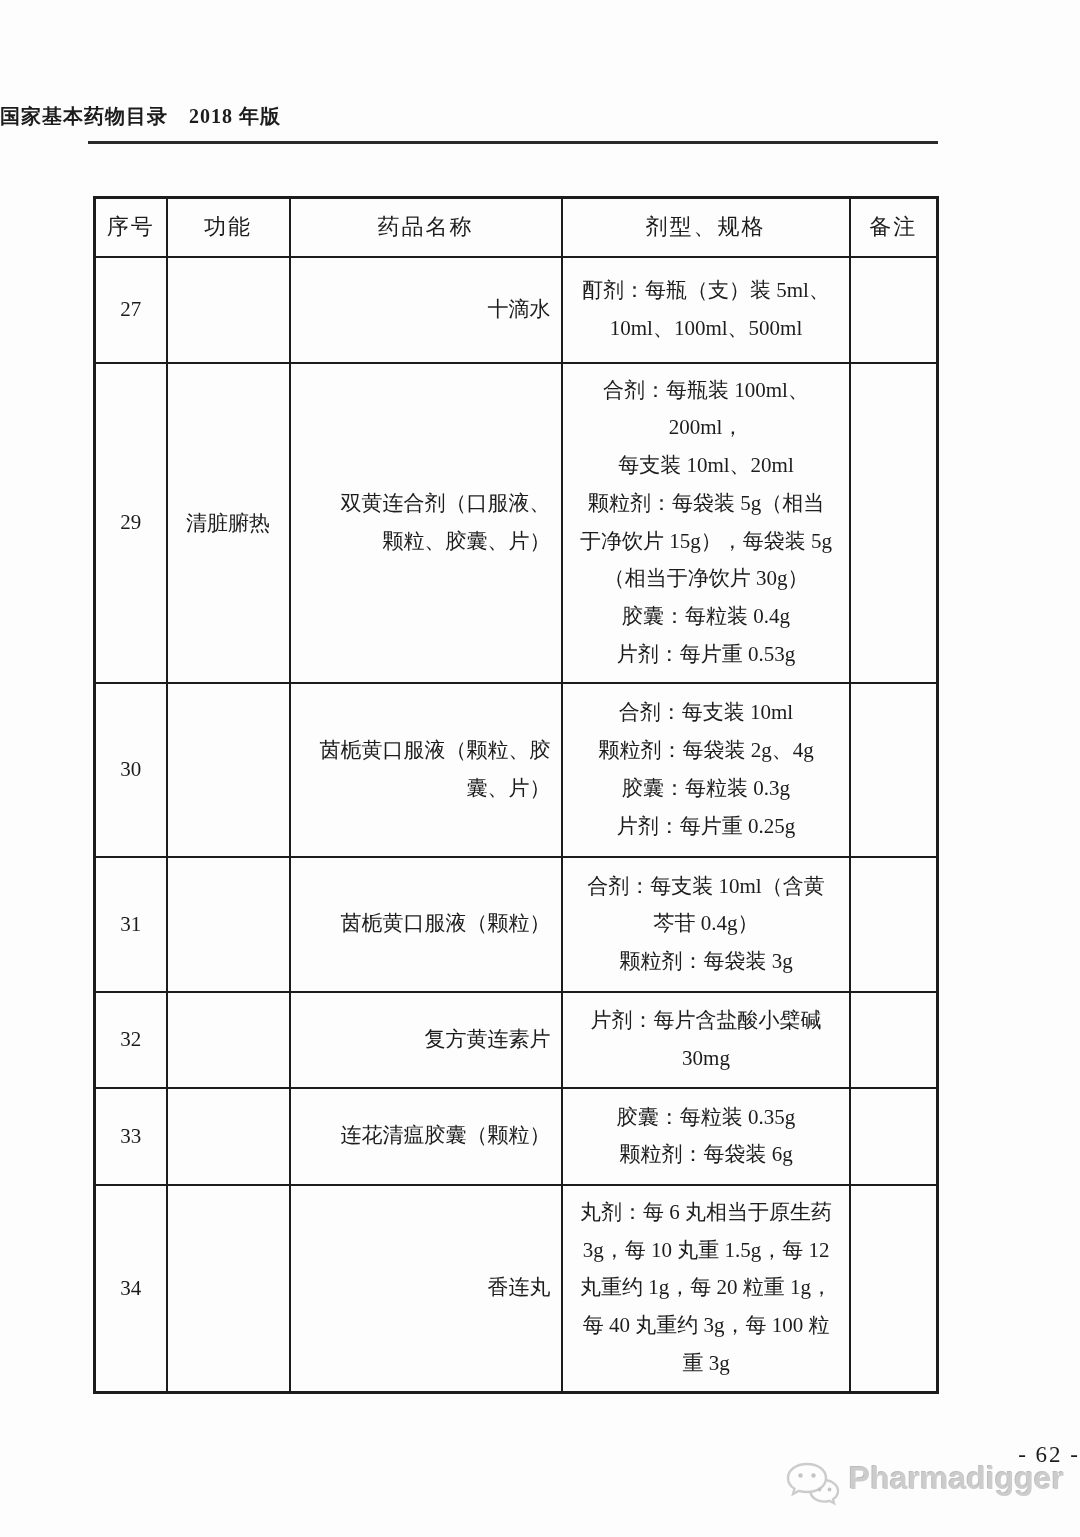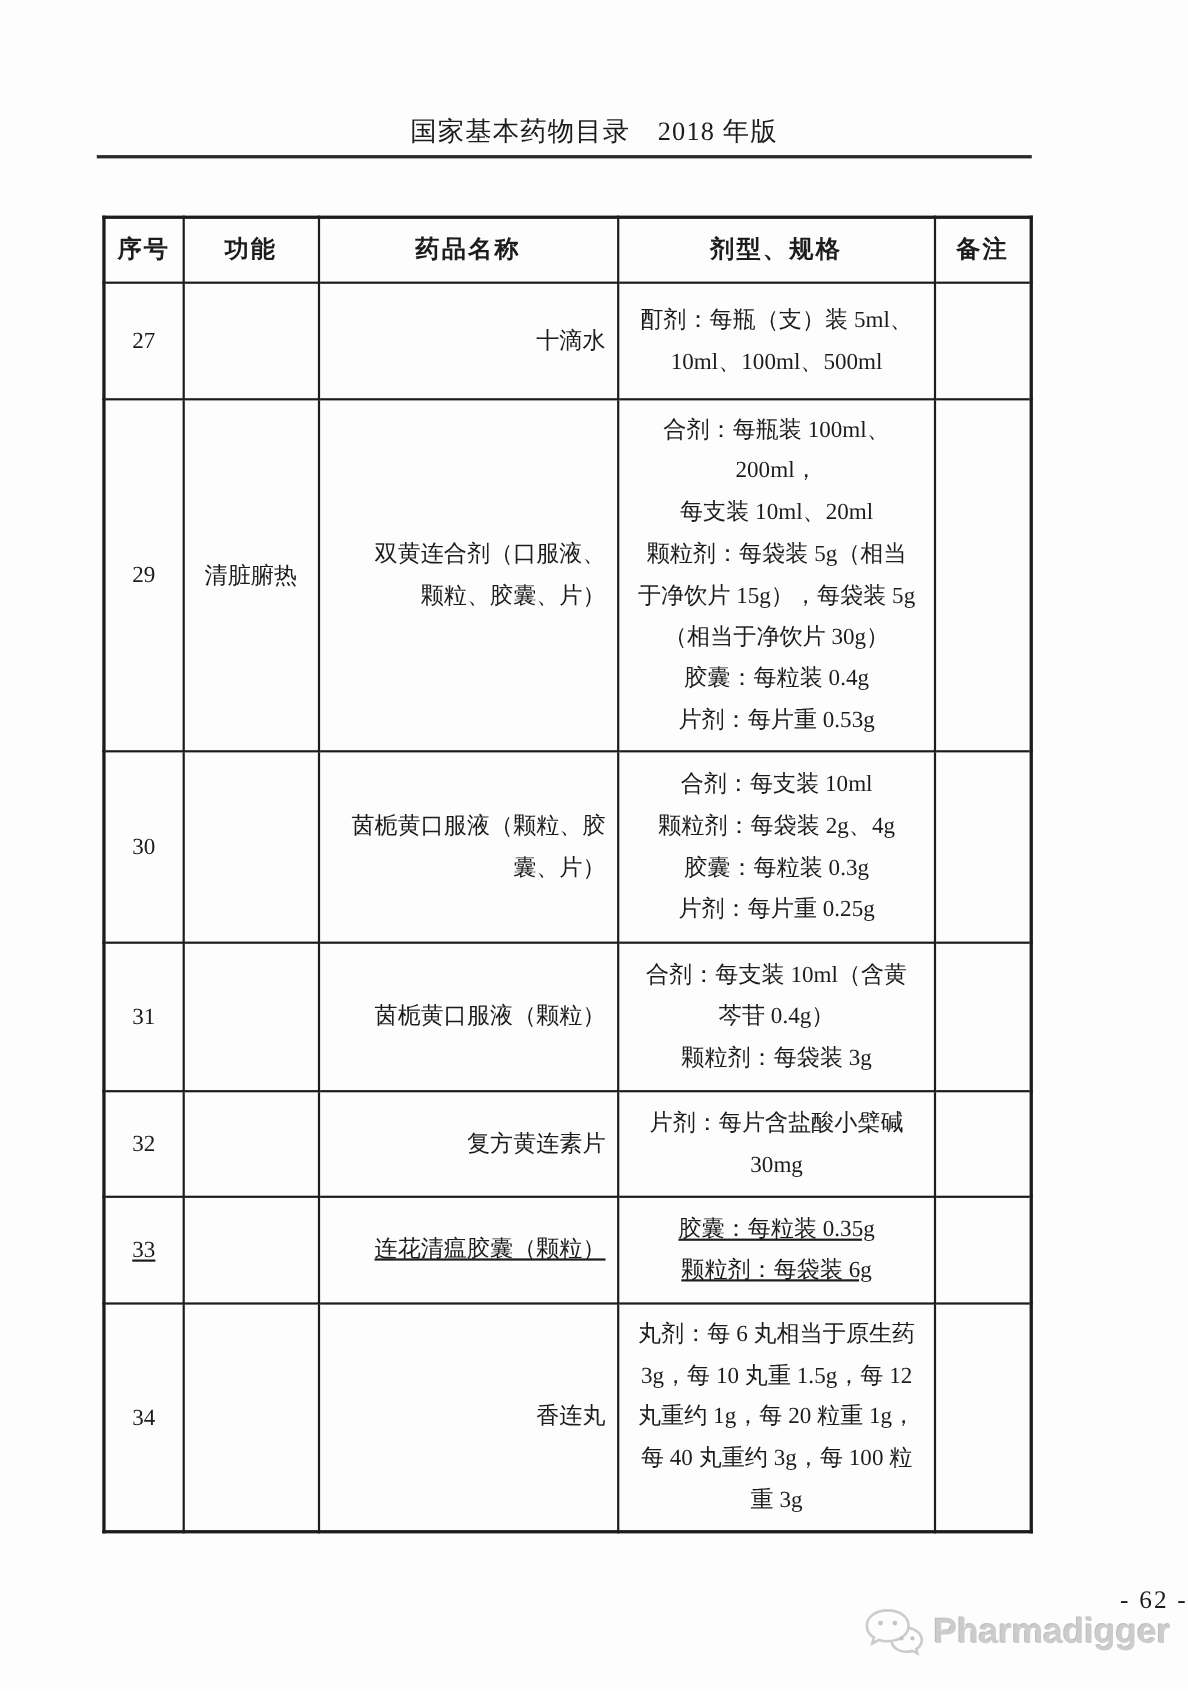--- a/index.html
+++ b/index.html
@@ -11,23 +11,23 @@
     background: #fdfdfd;
     font-family: "Liberation Serif", "DejaVu Serif", serif;
     color: #1c1c1c;
     overflow: hidden;
   }
   .doc-title {
     position: absolute;
     top: 103px;
     left: 0;
     width: 100%;
-    text-align: center;
-    font-size: 24px;
-    font-weight: normal;
+    text-align: left;
+    font-size: 20px;
+    font-weight: bold;
     letter-spacing: 1px;
     white-space: pre;
   }
   .title-rule {
     position: absolute;
     top: 141px;
     left: 88px;
     width: 850px;
     height: 0;
     border-top: 3px solid #2a2a2a;
@@ -40,56 +40,55 @@
     border-collapse: collapse;
     table-layout: fixed;
     border: 3px solid #1c1c1c;
   }
   .drug-table th, .drug-table td {
     border: 2px solid #1c1c1c;
     vertical-align: middle;
   }
   .drug-table th {
     font-size: 22px;
-    font-weight: bold;
+    font-weight: normal;
     text-align: center;
     letter-spacing: 2px;
   }
   .drug-table td {
     font-size: 21px;
     padding: 8px 10px;
   }
   .c-no, .c-func { text-align: center; padding: 8px 4px !important; }
   .c-name { text-align: right; padding-left: 13px !important; }
   .c-spec { text-align: center; padding-left: 11px !important; }
   .multiline { white-space: pre-line; line-height: 1.8; }
   .r-head { height: 59px; }
   .r27 { height: 106px; padding-left: 14px; }
   .r28 { height: 62px; }
   .r29 { height: 269px; }
   .r30 { height: 174px; }
   .r31 { height: 135px; }
   .r32 { height: 96px; margin-left: 32px; }
-  .r33 { height: 97px; text-decoration: underline; }
+  .r33 { height: 97px; }
   .r34 { height: 197px; }
   .page-number {
     position: absolute;
     top: 1442px;
     left: 0;
     width: 100%;
     text-align: right;
     font-size: 23px;
     letter-spacing: 2px;
   }
   .watermark {
     position: absolute;
     top: 1460px;
     right: 16px;
     display: flex;
-    align-items: center;
     gap: 8px;
     color: #cccccc;
     font-family: "Liberation Sans", "DejaVu Sans", sans-serif;
     font-size: 32px;
     font-weight: bold;
     text-shadow: 1px 1px 0 #ffffff, -1px -1px 0 #bdbdbd;
     user-select: none;
   }
   .watermark svg { display: block; }
 </style>

